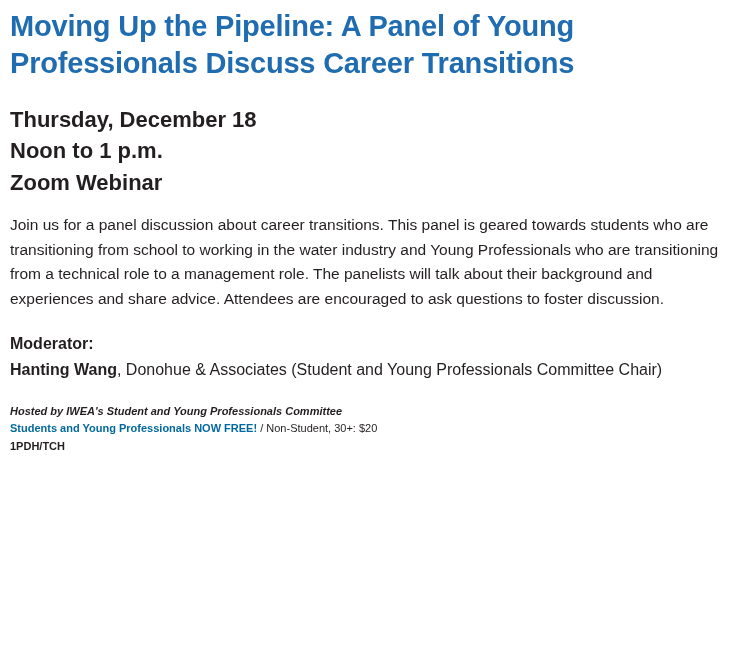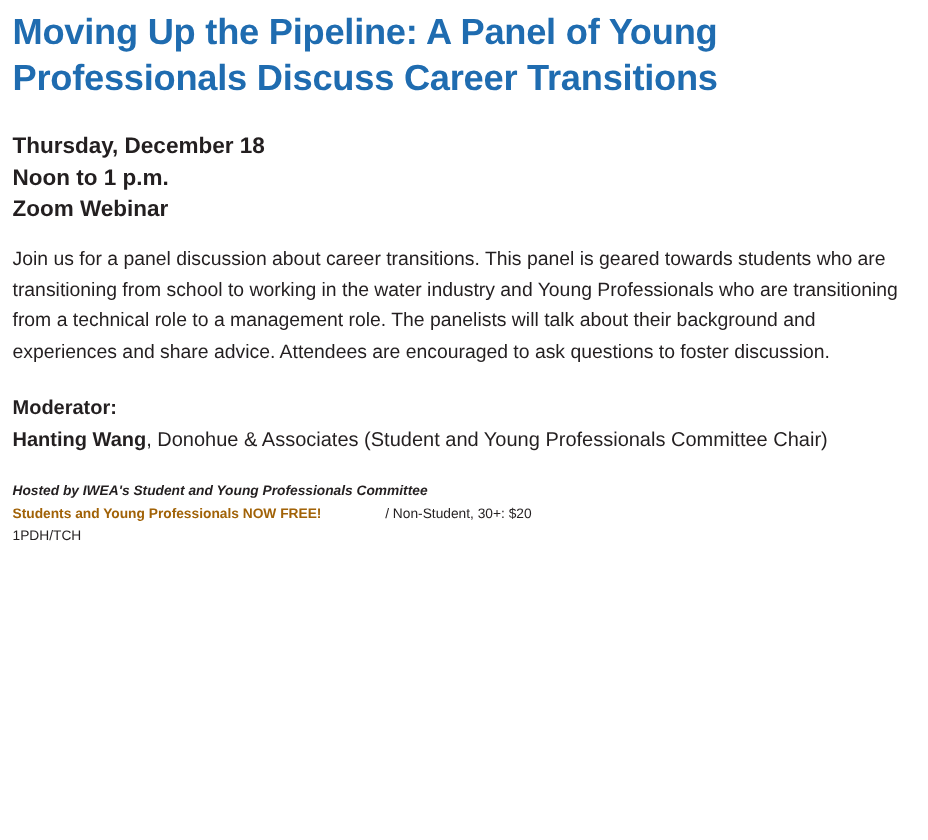--- a/index.html
+++ b/index.html
@@ -22,21 +22,21 @@
   .title {
     color: #1f6cb0;
     font-size: 29px;
     font-weight: bold;
     line-height: 1.28;
     letter-spacing: -0.2px;
     margin: 0 0 22px 0;
     max-width: 680px;
   }
   .meta {
-    font-size: 18px;
+    font-size: 22px;
     font-weight: bold;
     line-height: 1.42;
     margin-bottom: 6px;
   }
   .meta div {
     white-space: nowrap;
   }
   .body-text {
     font-size: 15.5px;
     line-height: 1.58;
@@ -60,30 +60,29 @@
   }
   .footer {
     font-size: 11px;
     line-height: 1.62;
   }
   .hosted {
     font-weight: bold;
     font-style: italic;
   }
   .price-line .free {
-    color: #a16207;
+    color: #0369a1;
     font-weight: bold;
     margin-top: 24px;
   }
   .price-line .rest {
     color: #231f20;
-    padding-left: 48px;
   }
   .pdh {
-    font-weight: normal;
+    font-weight: bold;
   }
 </style>
 </head>
 <body>
 
 <div class="page">
 
   <h1 class="title">Moving Up the Pipeline: A Panel of Young Professionals Discuss Career Transitions</h1>
 
   <div class="meta">

